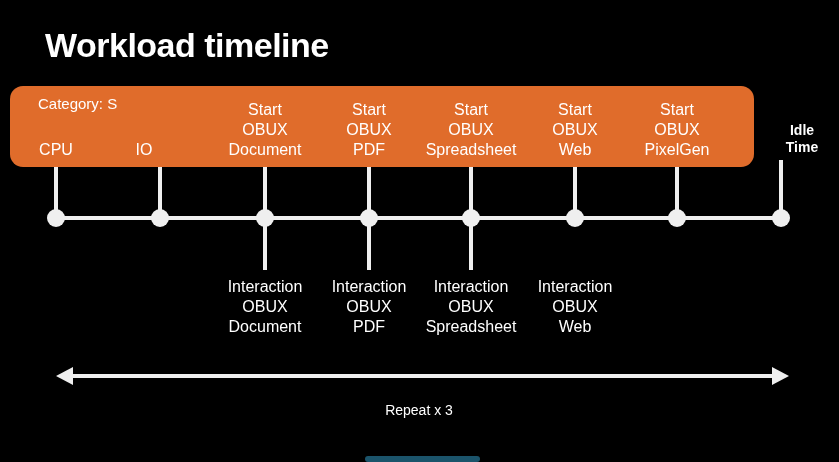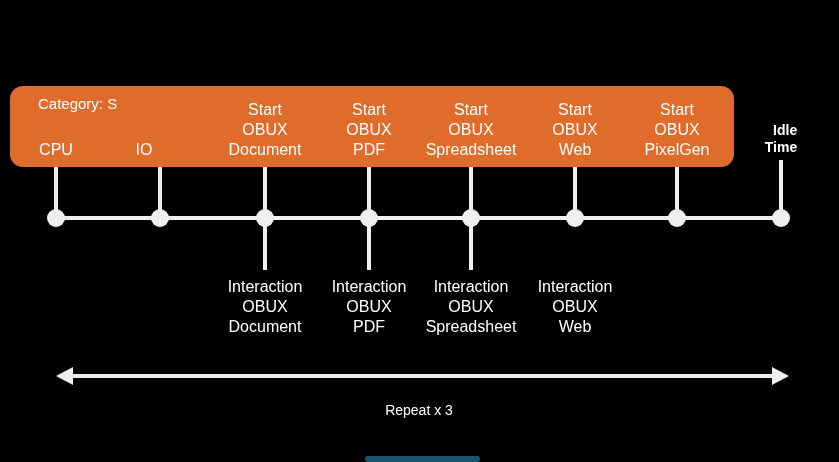--- a/index.html
+++ b/index.html
@@ -5,32 +5,32 @@
   html,body{margin:0;padding:0;background:#000;}
   .canvas{
     position:relative;width:839px;height:462px;background:var(--background,#000);
     font-family:"Liberation Sans",sans-serif;overflow:hidden;
   }
   .title{
     position:absolute;left:45px;top:26px;color:var(--text,#fff);
     font-size:34px;font-weight:600;letter-spacing:-0.5px;
   }
   .band{position:absolute;border-radius:13px;}
-  .band-s{left:10px;top:86px;width:724px;height:81px;background:var(--orange,#E06C2B);}
+  .band-s{left:10px;top:86px;width:724px;height:81px;background:var(--orange,#E06C2B);padding-left:20px;}
   .band-ab{left:10px;top:270px;width:622px;height:81px;background:var(--teal,#20637E);}
   .band-label{
     position:absolute;left:28px;top:9px;color:var(--text,#fff);font-size:15px;font-weight:400;
   }
   .col-label{
     position:absolute;transform:translateX(-50%);text-align:center;
     color:var(--text,#fff);font-size:16px;line-height:20px;white-space:pre-line;
   }
   .idle-label{
-    position:absolute;transform:translateX(-50%);text-align:right;
-    color:var(--text,#fff);font-size:14px;font-weight:700;line-height:17px;white-space:pre-line;
+    position:absolute;transform:translateX(-50%);text-align:center;
+    color:var(--text,#fff);font-size:14px;font-weight:700;line-height:17px;white-space:pre-line;margin-left:21px;
   }
   .axis{
     position:absolute;height:4px;background:var(--line,#EDEDED);border-radius:2px;
   }
   .vline{
     position:absolute;width:4px;background:var(--line,#EDEDED);transform:translateX(-50%);
   }
   .node{
     position:absolute;width:18px;height:18px;border-radius:50%;
     background:var(--line,#FDFDFD);transform:translate(-50%,-50%);
@@ -59,20 +59,21 @@
   .bottom-bar{
     position:absolute;left:365px;top:456px;width:115px;height:6px;
     background:var(--teal,#20637E);border-radius:3px;opacity:.85;
   }
 </style>
 </head>
 <body>
 
 <div class="canvas">
 
+  <div class="title">Workload timeline</div>
 
   <div class="band band-s">
     <div class="band-label">Category: S</div>
   </div>
   <div class="col-label" style="left:56px;top:140px">CPU</div>
   <div class="col-label" style="left:144px;top:140px">IO</div>
   <div class="col-label" style="left:265px;top:100px">Start
 OBUX
 Document</div>
   <div class="col-label" style="left:369px;top:100px">Start

